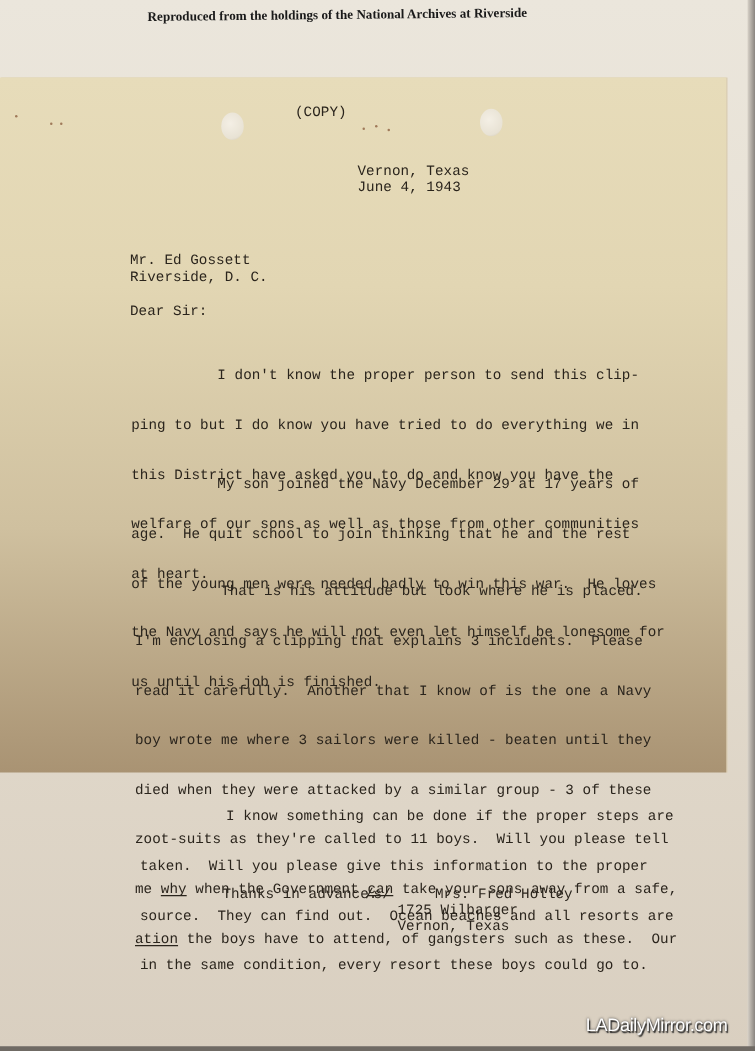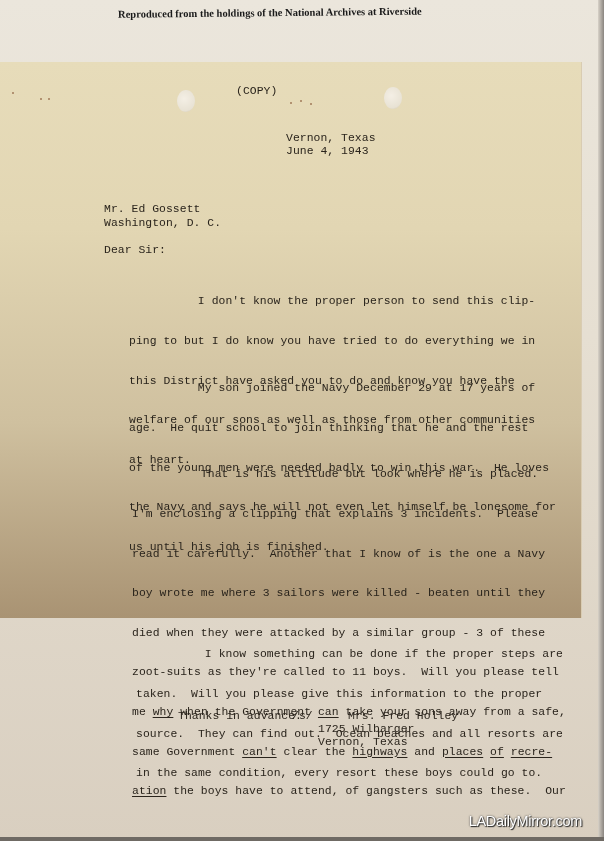--- a/index.html
+++ b/index.html
@@ -32,21 +32,21 @@
     }
     .punch-hole {
       position: absolute; width: 18px; height: 22px; border-radius: 50%;
       background: radial-gradient(circle at 40% 40%, #f4efe5 0%, #e8e2d4 70%, #c9bfa8 100%);
     }
     .typed {
       position: absolute; font-family: "Liberation Mono", "DejaVu Sans Mono", monospace;
       font-size: 11.4px; color: #2a241c; white-space: pre; line-height: 13.2px;
       letter-spacing: 0.05px;
     }
-    .para { position: absolute; left: 105px; width: 420px; margin-left: 24px; }
+    .para { position: absolute; left: 105px; width: 420px; }
     .para .line { display: block; white-space: pre; }
     .u { text-decoration: underline; text-underline-offset: 2px; }
     .watermark {
       position: absolute; right: 22px; bottom: 12px;
       font-family: "Liberation Sans", sans-serif; font-size: 14.5px; color: #ffffff;
       text-shadow: 0 0 2px #333, 1px 1px 1px #222; letter-spacing: -0.3px;
     }
     .speck { position: absolute; width: 2px; height: 2px; border-radius: 50%; background: #a07a5a; }
   </style>
 </head>
@@ -68,21 +68,21 @@
   <div class="speck" style="left:290px; top:40px;"></div>
   <div class="speck" style="left:300px; top:38px;"></div>
   <div class="speck" style="left:310px; top:41px;"></div>
 
   <div class="typed" style="left:236px; top:23px;">(COPY)</div>
 
   <div class="typed" style="left:286px; top:70px;">Vernon, Texas</div>
   <div class="typed" style="left:286px; top:83px;">June 4, 1943</div>
 
   <div class="typed" style="left:104px; top:141px;">Mr. Ed Gossett</div>
-  <div class="typed" style="left:104px; top:155px;">Washington, D. C.</div>
+  <div class="typed" style="left:104px; top:155px;">Riverside, D. C.</div>
 
   <div class="typed" style="left:104px; top:182px;">Dear Sir:</div>
 
   <div class="typed para" style="top:207px;">
     <span class="line">          I don't know the proper person to send this clip-</span>
     <span class="line">ping to but I do know you have tried to do everything we in</span>
     <span class="line">this District have asked you to do and know you have the</span>
     <span class="line">welfare of our sons as well as those from other communities</span>
     <span class="line">at heart.</span>
   </div>
@@ -96,21 +96,20 @@
   </div>
 
   <div class="typed para" style="top:380px; left:108px;">
     <span class="line">          That is his attitude but look where he is placed.</span>
     <span class="line">I'm enclosing a clipping that explains 3 incidents.  Please</span>
     <span class="line">read it carefully.  Another that I know of is the one a Navy</span>
     <span class="line">boy wrote me where 3 sailors were killed - beaten until they</span>
     <span class="line">died when they were attacked by a similar group - 3 of these</span>
     <span class="line">zoot-suits as they're called to 11 boys.  Will you please tell</span>
     <span class="line"><span>me </span><span class="u">why</span><span> when the Government </span><span class="u">can</span><span> take your sons away from a safe,</span></span>
-    <span class="line"><span>same Government </span><span class="u">can't</span><span> clear the </span><span class="u">highways</span><span> and </span><span class="u">places</span><span> </span><span class="u">of</span><span> </span><span class="u">recre-</span></span>
     <span class="line"><span class="u">ation</span><span> the boys have to attend, of gangsters such as these.  Our</span></span>
     
     
     
     
   </div>
 
   <div class="typed para" style="top:560px; left:112px;">
     <span class="line">          I know something can be done if the proper steps are</span>
     <span class="line">taken.  Will you please give this information to the proper</span>

